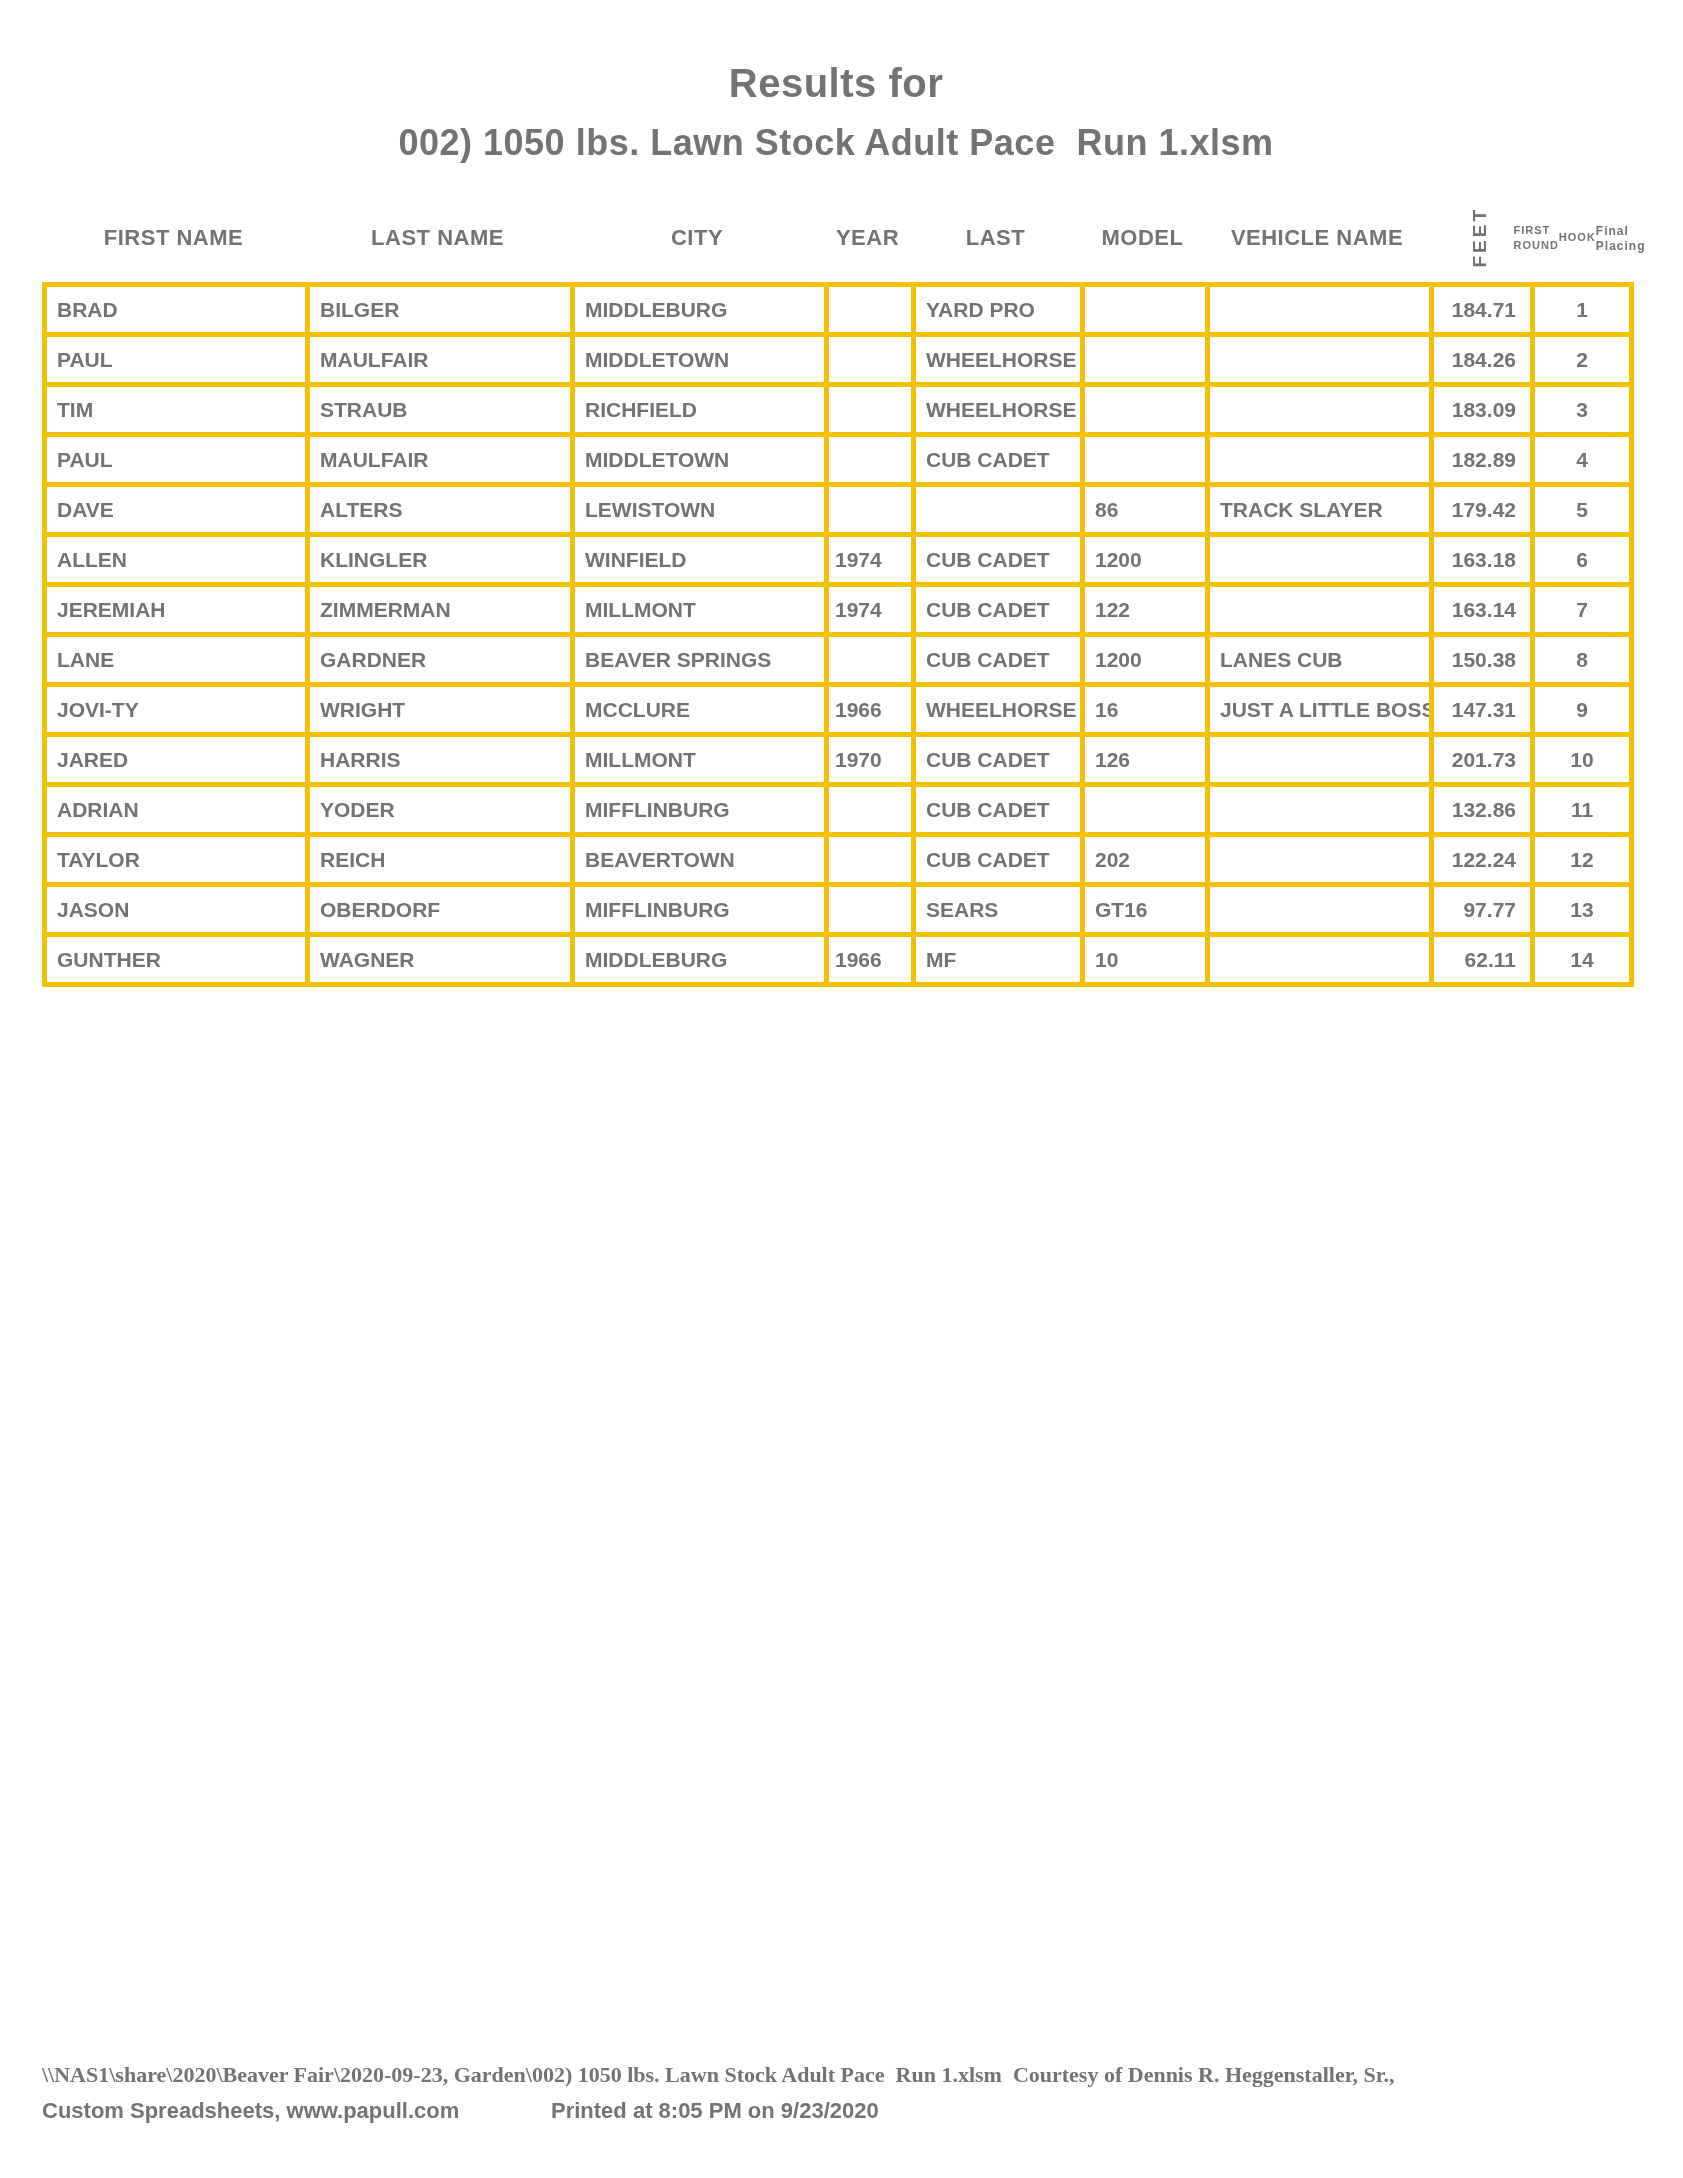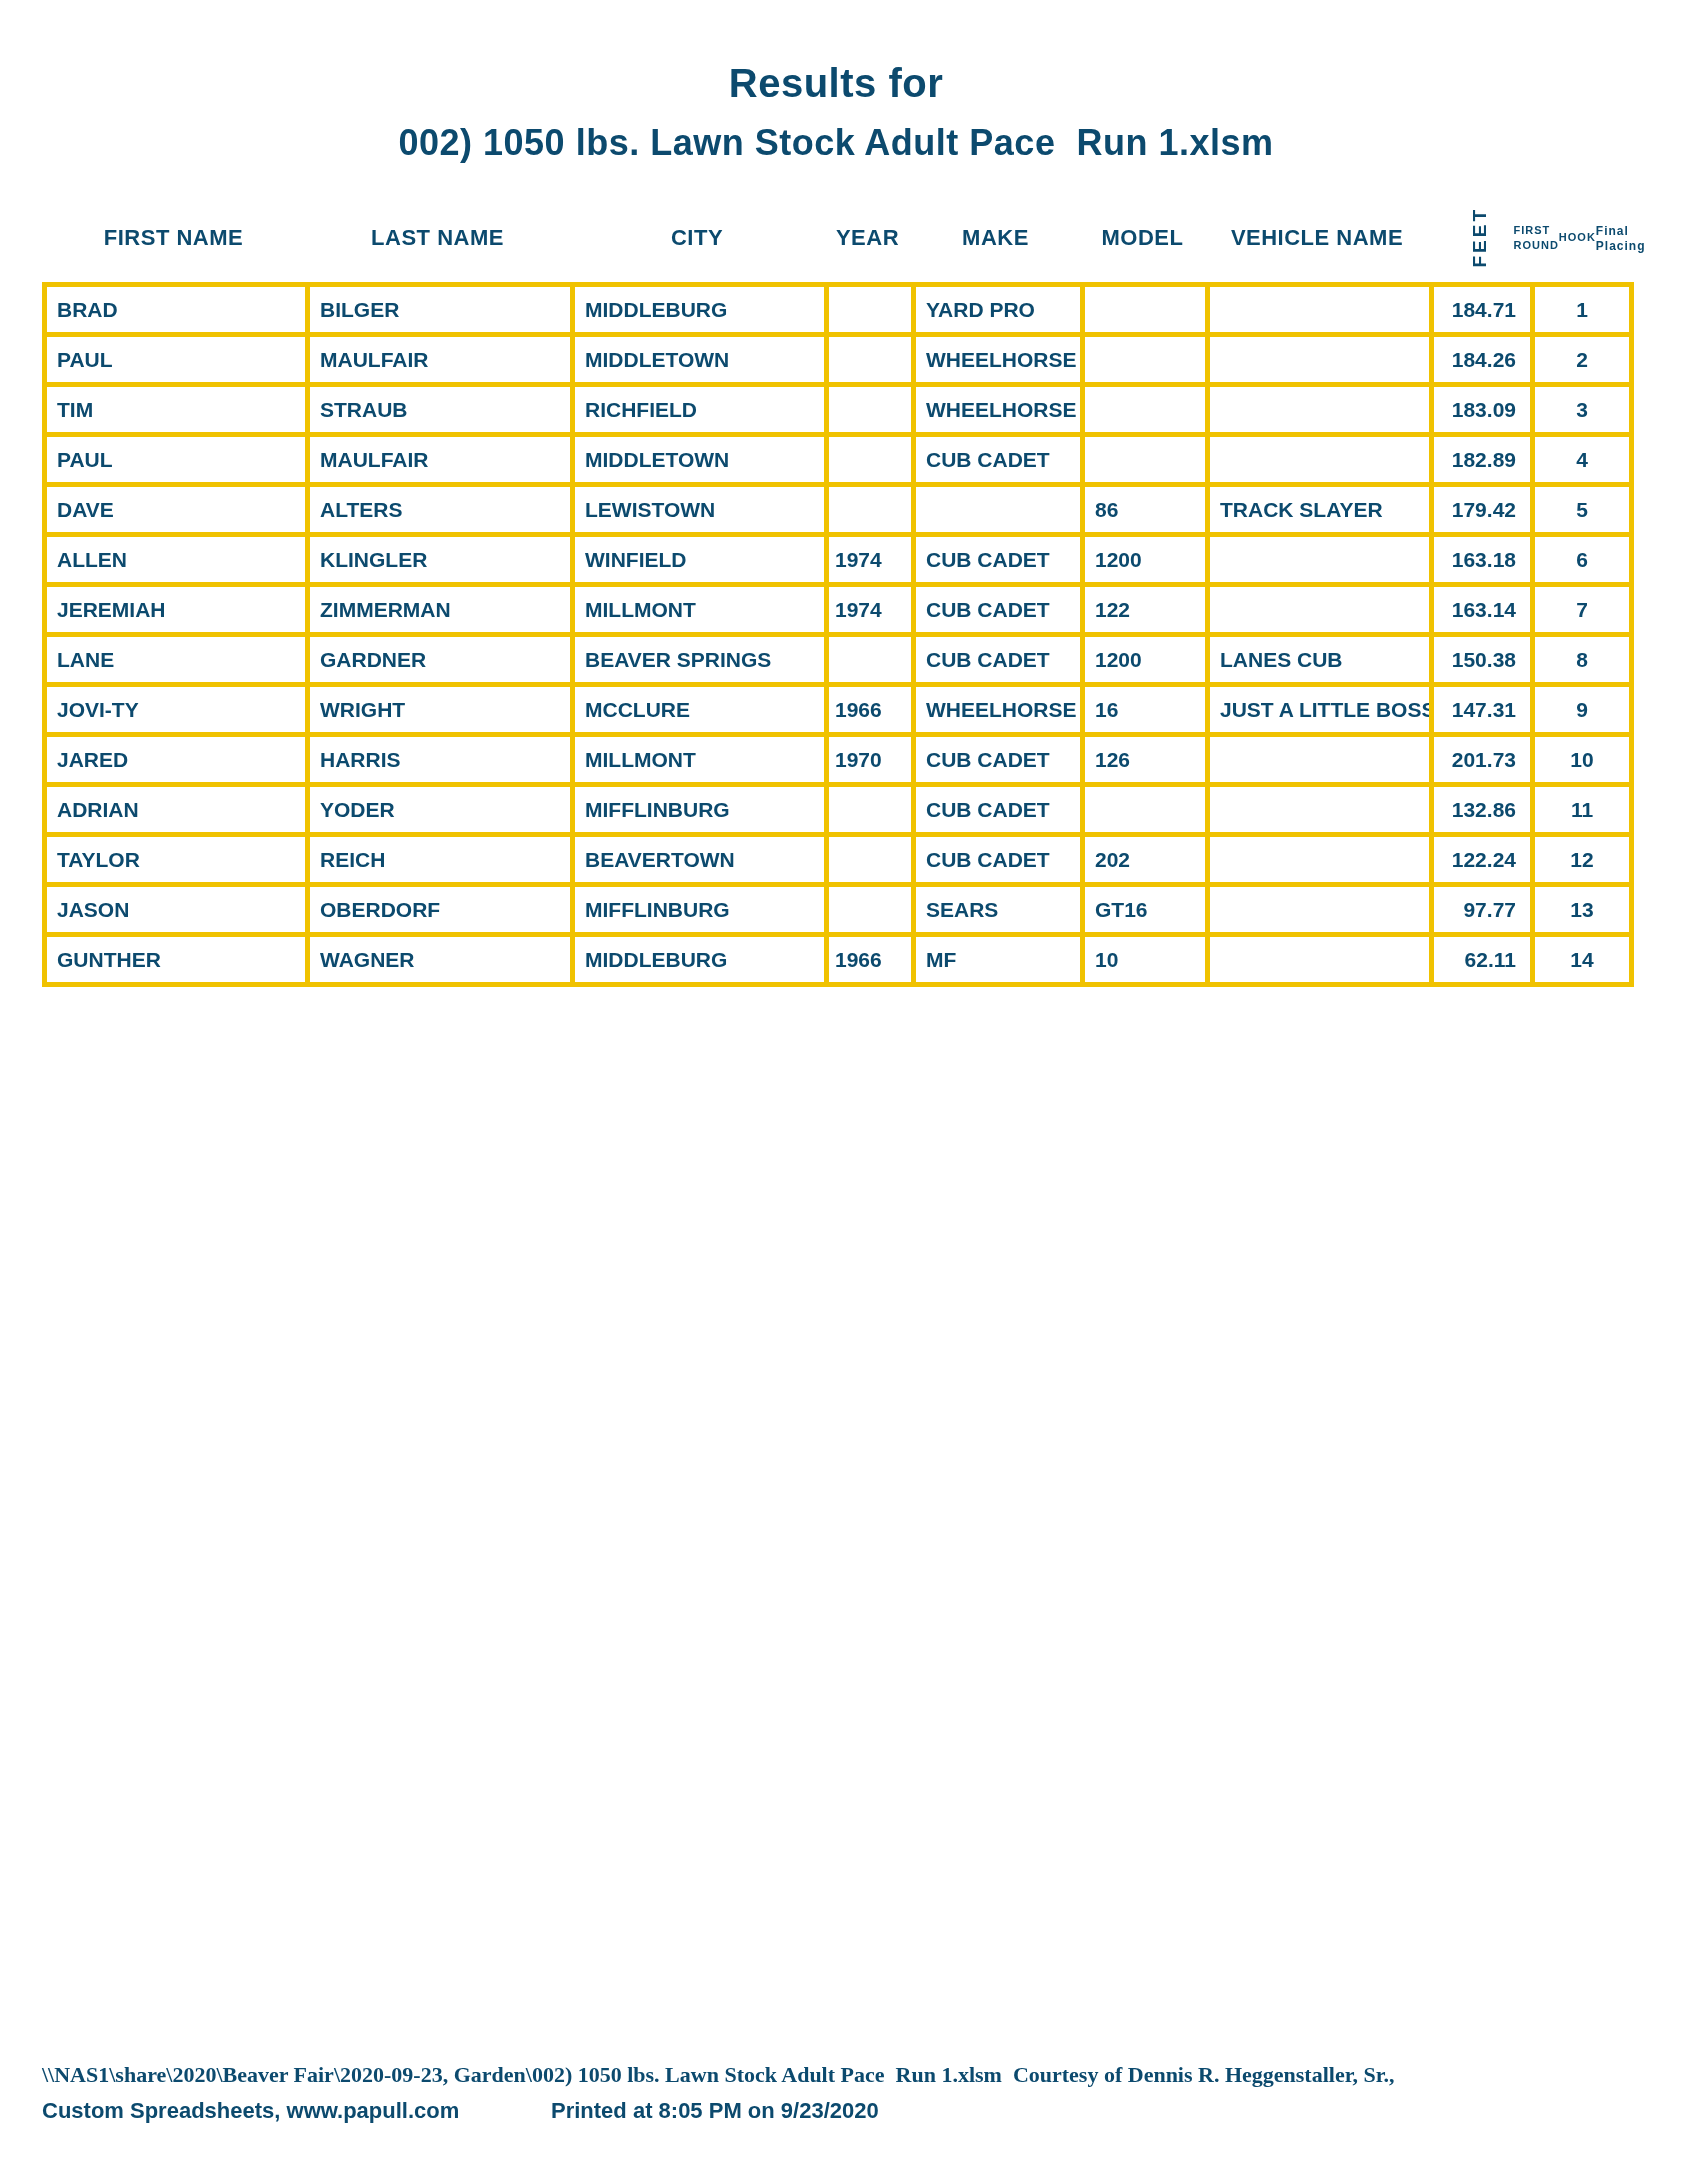--- a/index.html
+++ b/index.html
@@ -1,19 +1,19 @@
 <!DOCTYPE html>
 <html><head>
 <meta charset="utf-8">
 <style>
   * { margin:0; padding:0; box-sizing:border-box; }
   html,body { background:#ffffff; }
   .page {
     position:relative; width:1683px; height:2178px; background:#ffffff;
-    font-family:"Liberation Sans", sans-serif; font-weight:bold; color:#0c4a6e;
+    font-family:"Liberation Sans", sans-serif; font-weight:bold; color:#737373;
     overflow:hidden;
   }
   .title-block { position:absolute; left:42px; top:61px; width:1588px; text-align:center; }
   .t1 { font-size:40px; letter-spacing:0.5px; margin-bottom:16px; }
   .t2 { font-size:36px; letter-spacing:0.5px; white-space:pre; }
 
   .hdr-row { position:absolute; left:42px; top:194px; width:1588px; height:87px; display:flex; }
   .hc { display:flex; align-items:center; justify-content:center; font-size:22px; letter-spacing:0.5px; }
   .w0{width:263px}.w1{width:265px}.w2{width:254px}.w3{width:87px}
   .w4{width:169px}.w5{width:125px}.w6{width:224px}.w7{width:101px}.w8{width:99px}
@@ -43,21 +43,21 @@
   <div class="title-block">
     <div class="t1">Results for</div>
     <div class="t2">002) 1050 lbs. Lawn Stock Adult Pace  Run 1.xlsm</div>
   </div>
 
   <div class="hdr-row">
     <div class="hc w0">FIRST NAME</div>
     <div class="hc w1">LAST NAME</div>
     <div class="hc w2">CITY</div>
     <div class="hc w3">YEAR</div>
-    <div class="hc w4">MAKE</div>
+    <div class="hc w4">LAST</div>
     <div class="hc w5">MODEL</div>
     <div class="hc w6">VEHICLE NAME</div>
     <div class="hc w7">
       <span class="feet-label">FEET</span>
     </div>
     <div class="hc w8 hook">
       <div class="hk1">FIRST ROUND</div>
       <div class="hk1">HOOK</div>
       <div class="hk2">Final Placing</div>
     </div>

